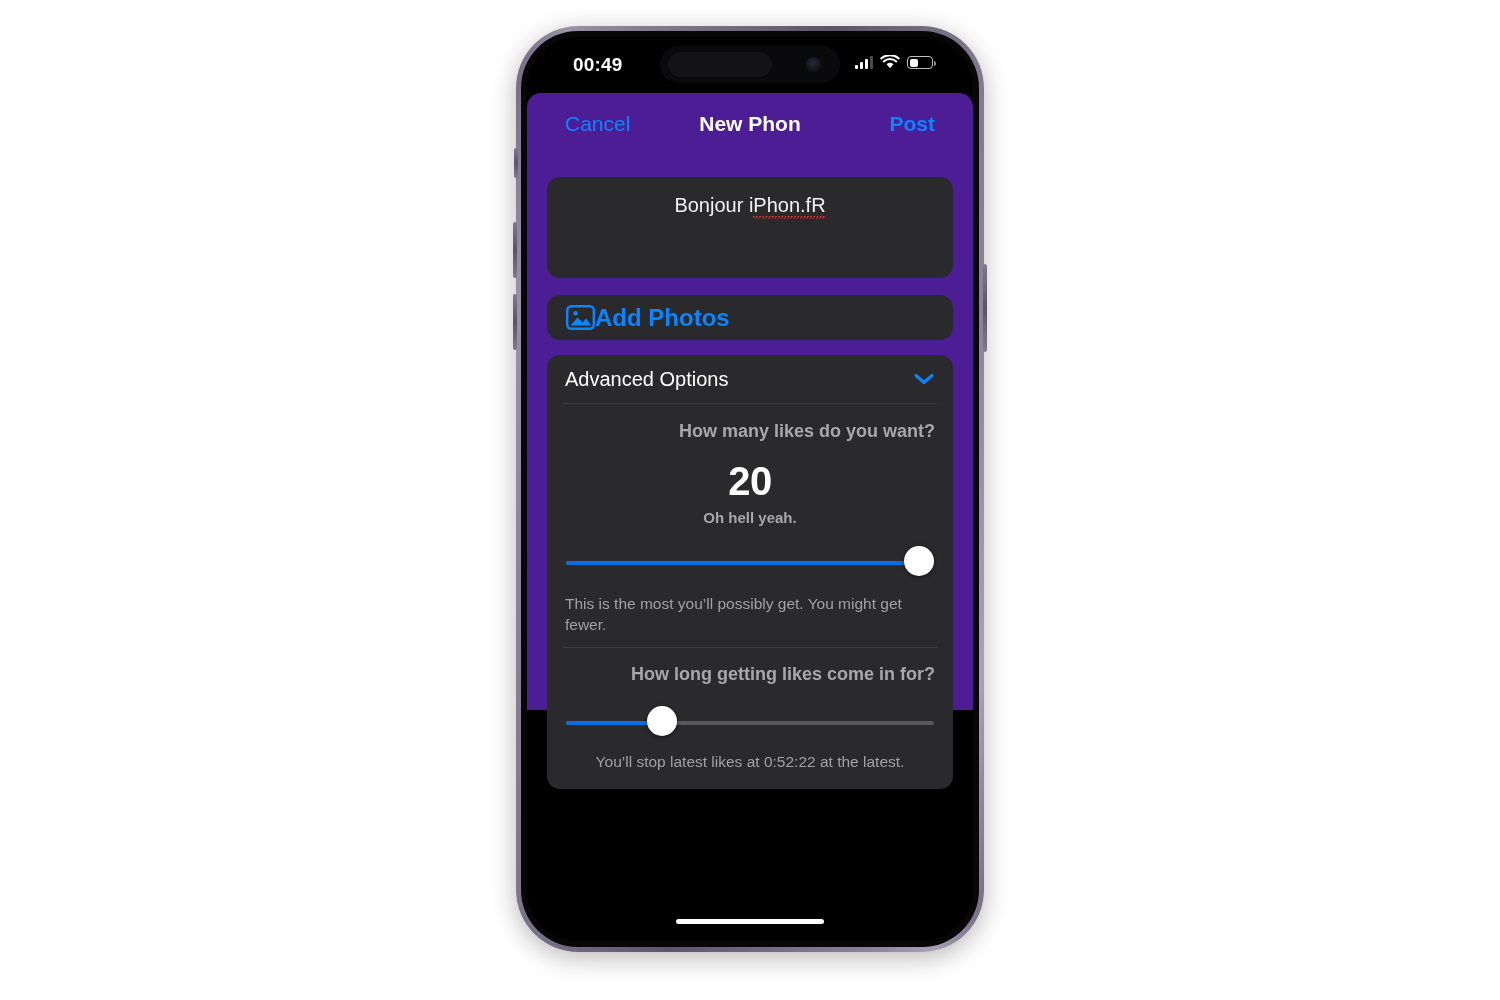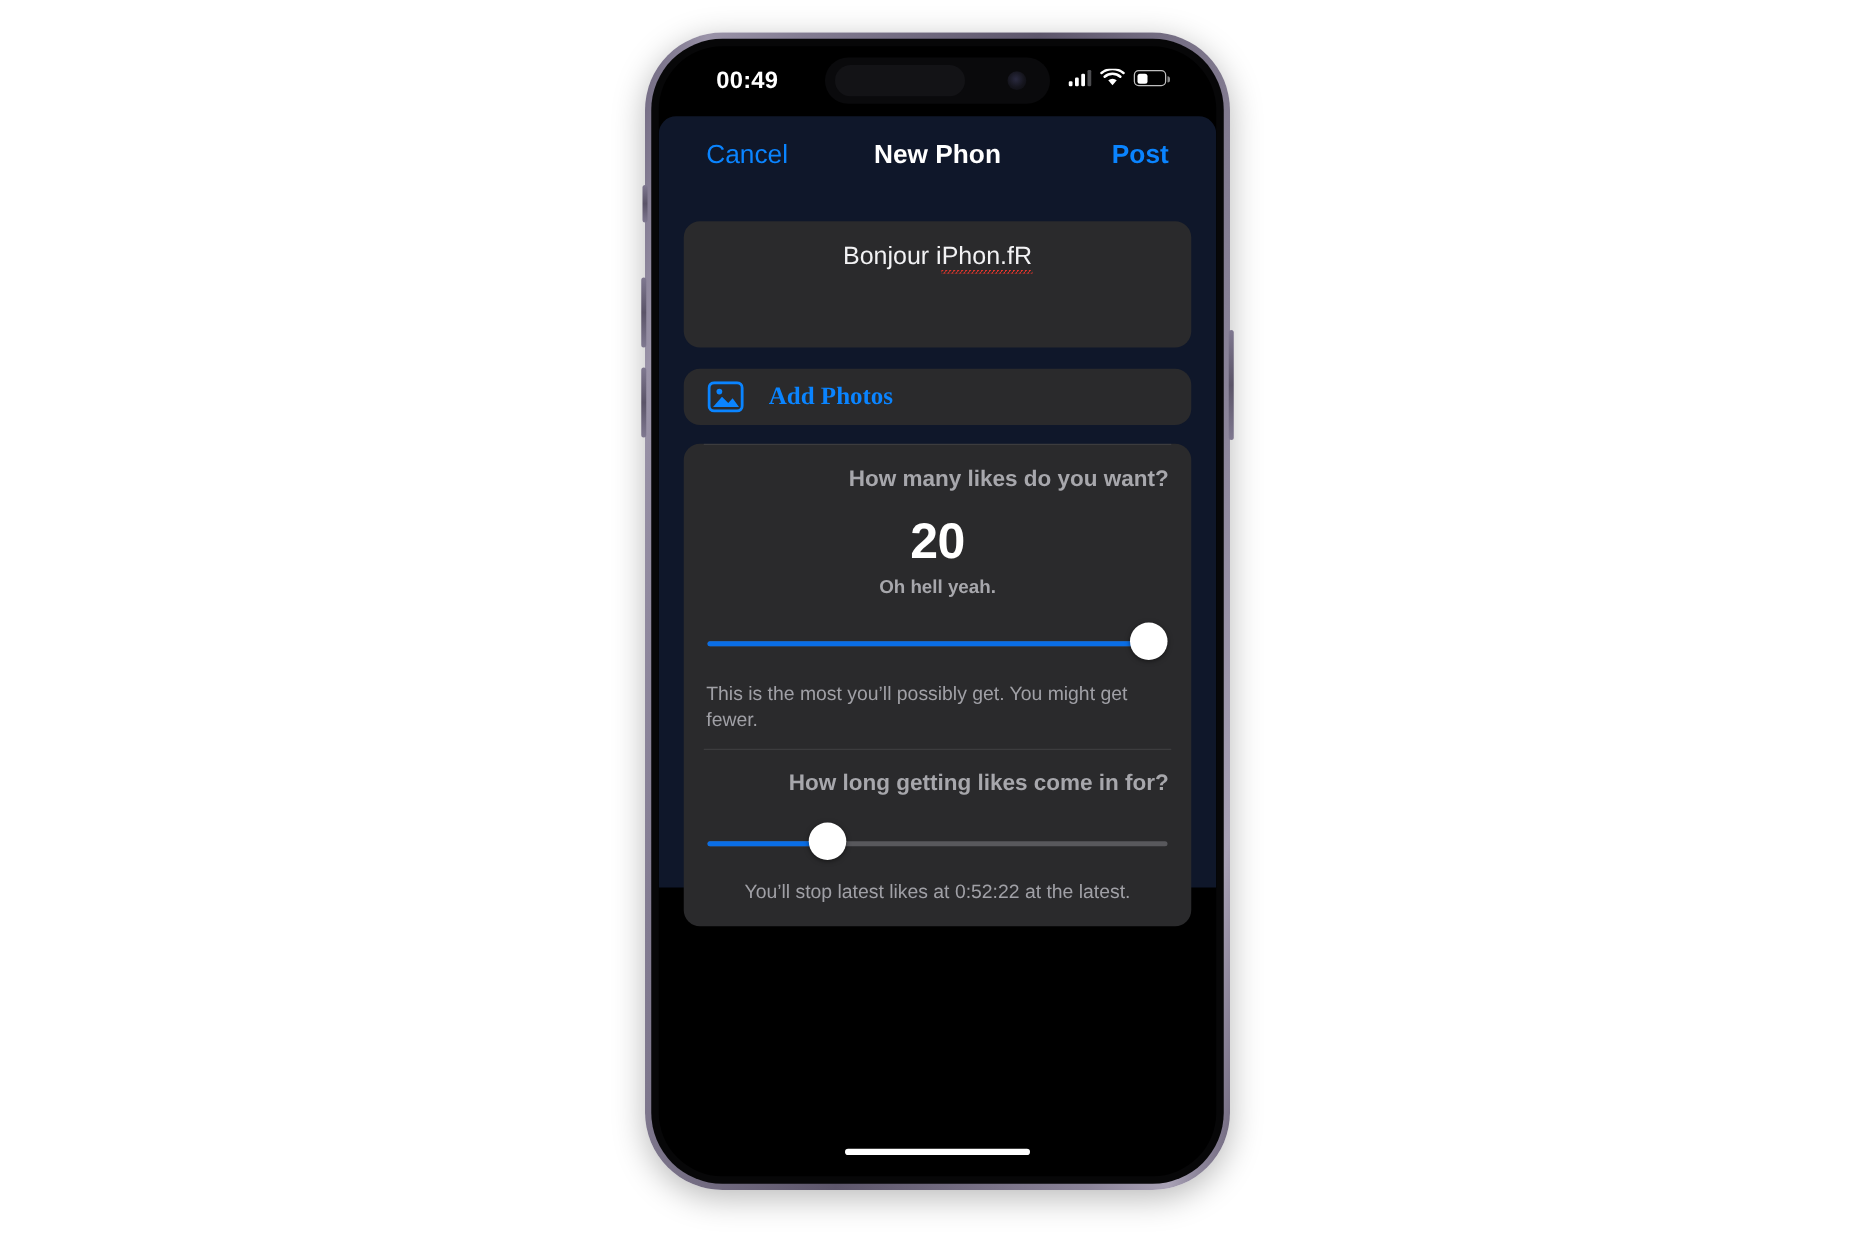--- a/index.html
+++ b/index.html
@@ -104,21 +104,21 @@
   }
   .battery .fill {
     position: absolute; left: 1.5px; top: 1.5px; bottom: 1.5px;
     background: #ffffff; border-radius: 2px;
   }
 
   
   #sheet {
     position: absolute; left: 0; top: 56px;
     width: 446px; height: 617px;
-    background: #0f172a;
+    background: #4c1d95;
     border-radius: 14px 14px 0 0;
   }
 
   #navbar {
     position: relative;
     height: 62px;
     display: flex; align-items: center;
   }
   #nav-cancel {
     position: absolute; left: 38px;
@@ -168,22 +168,21 @@
 
   
   #add-photos {
     margin-top: 17px;
     height: 45px;
     display: flex; align-items: center;
     padding-left: 19px;
   }
   #photo-icon { width: 29px; height: 25px; flex: 0 0 auto; }
   #add-photos-label {
-    margin-left: 20px;
-    color: #0a84ff; font-size: 20px; font-weight: bold; font-family: Liberation Serif, serif;
+    color: #0a84ff; font-size: 24px; font-weight: bold;
   }
 
   
   #advanced {
     margin-top: 15px;
     padding-bottom: 6px;
   }
   #adv-header {
     height: 48px;
     display: flex; align-items: center;
@@ -329,20 +328,26 @@
             <svg id="photo-icon" viewBox="0 0 29 25">
               <rect x="1.2" y="1.2" width="26.6" height="22.6" rx="4.2" fill="none" stroke="#0a84ff" stroke-width="2.4"></rect>
               <circle cx="9.5" cy="8.2" r="2.3" fill="#0a84ff"></circle>
               <path d="M4.4 20.5 L11.6 12.4 L16.6 17.4 L20.1 13.6 L25.2 20.5 Z" fill="#0a84ff"></path>
             </svg>
             <div id="add-photos-label">Add Photos</div>
           </div>
 
           <div class="card" id="advanced">
 
+            <div id="adv-header">
+              <div id="adv-title">Advanced Options</div>
+              <svg id="chevron" viewBox="0 0 20 12">
+                <path d="M2 2.5 L10 9.5 L18 2.5" stroke="#0a84ff" stroke-width="3.1" fill="none" stroke-linecap="round" stroke-linejoin="round"></path>
+              </svg>
+            </div>
 
             <div class="divider"></div>
 
             <div class="section" id="sec-likes">
               <div class="q-label">How many likes do you want?</div>
               <div class="big-value">20</div>
               <div class="sub-value">Oh hell yeah.</div>
 
               <div class="slider-wrap">
                 <div class="slider-track"></div>

